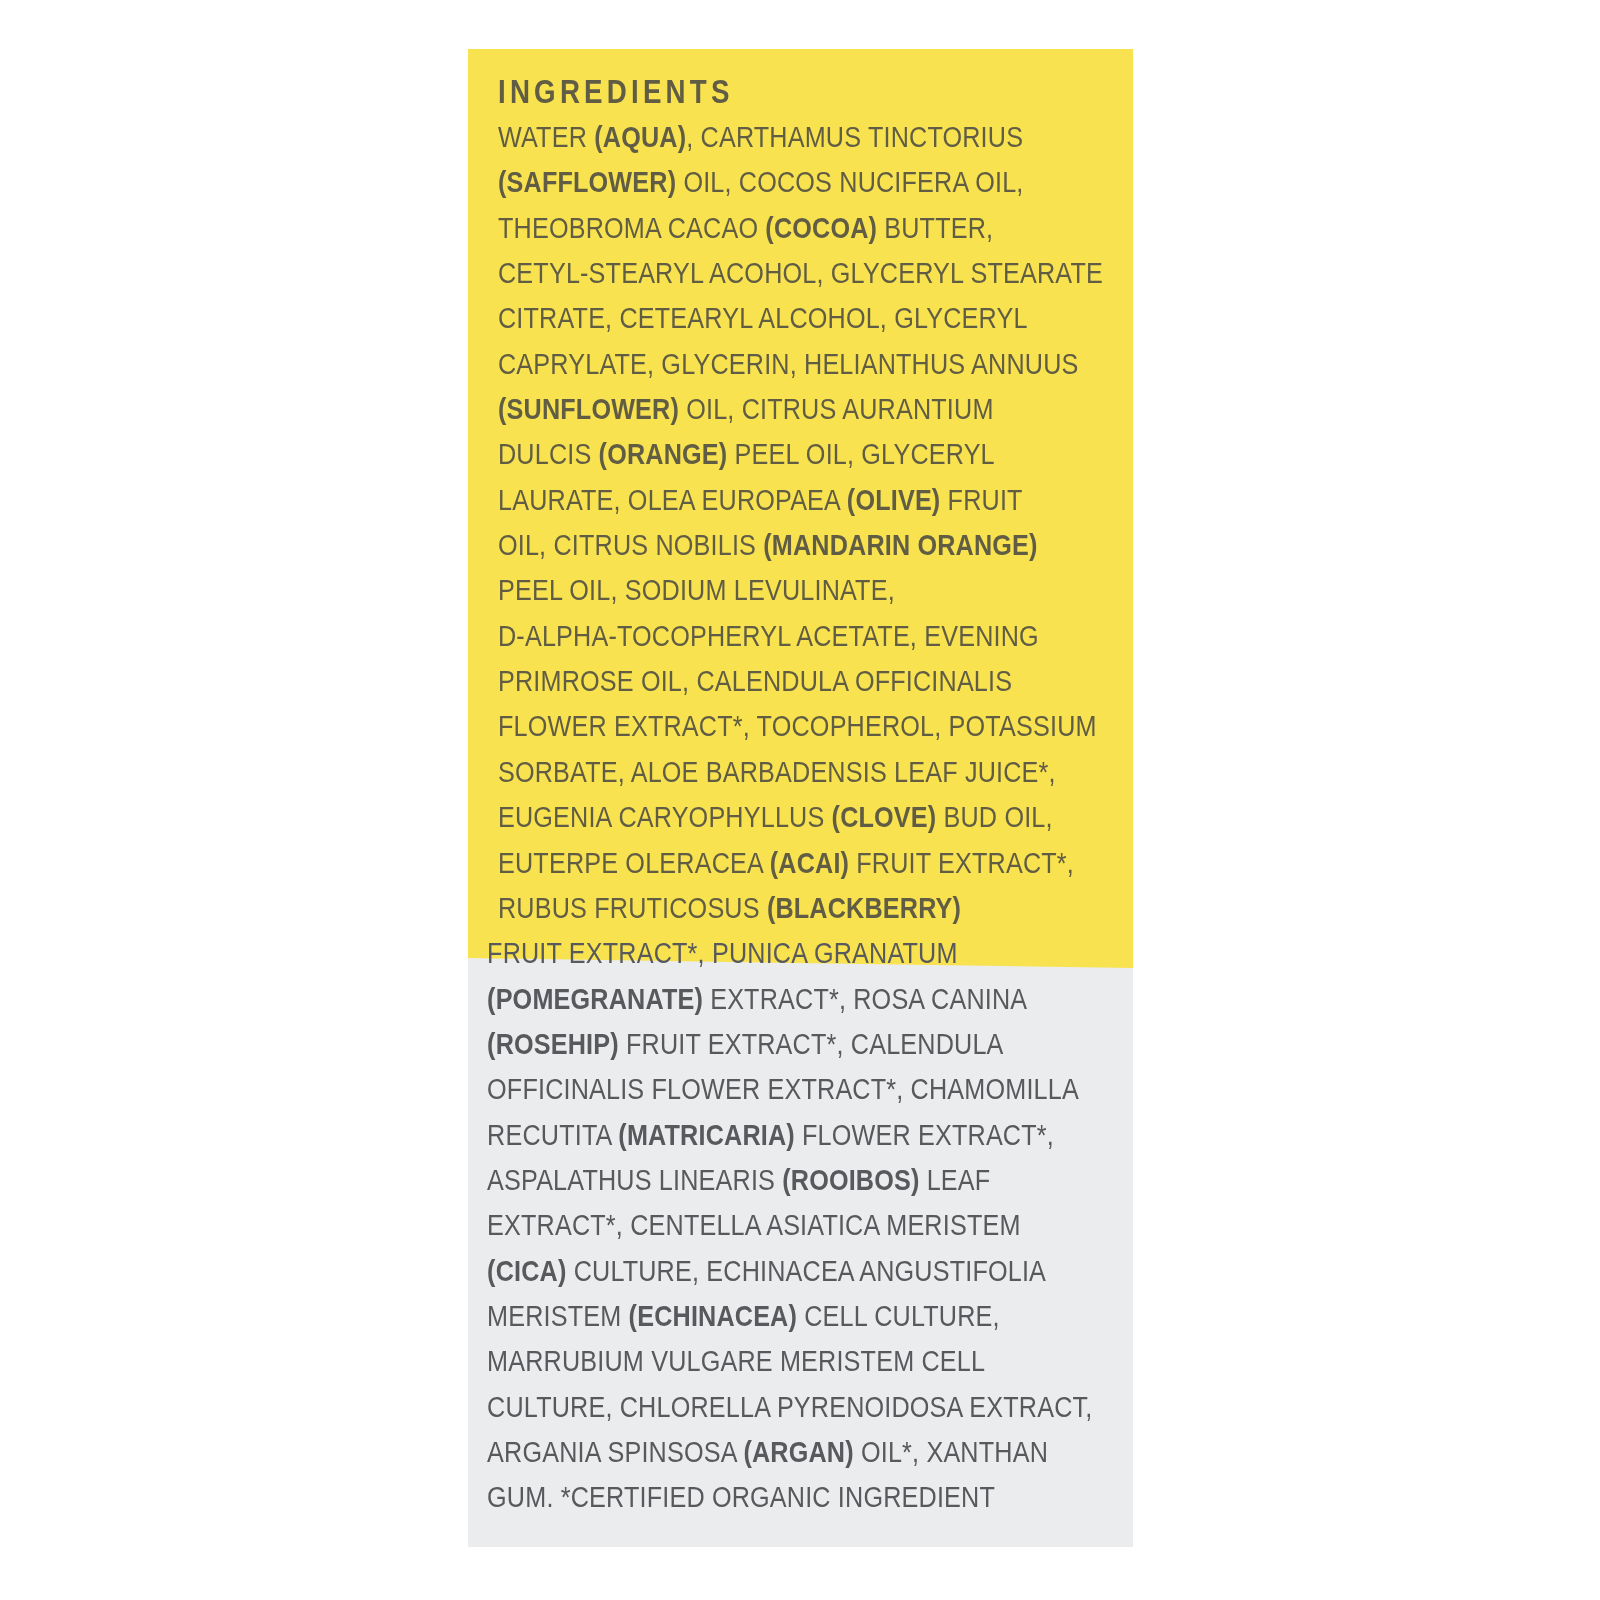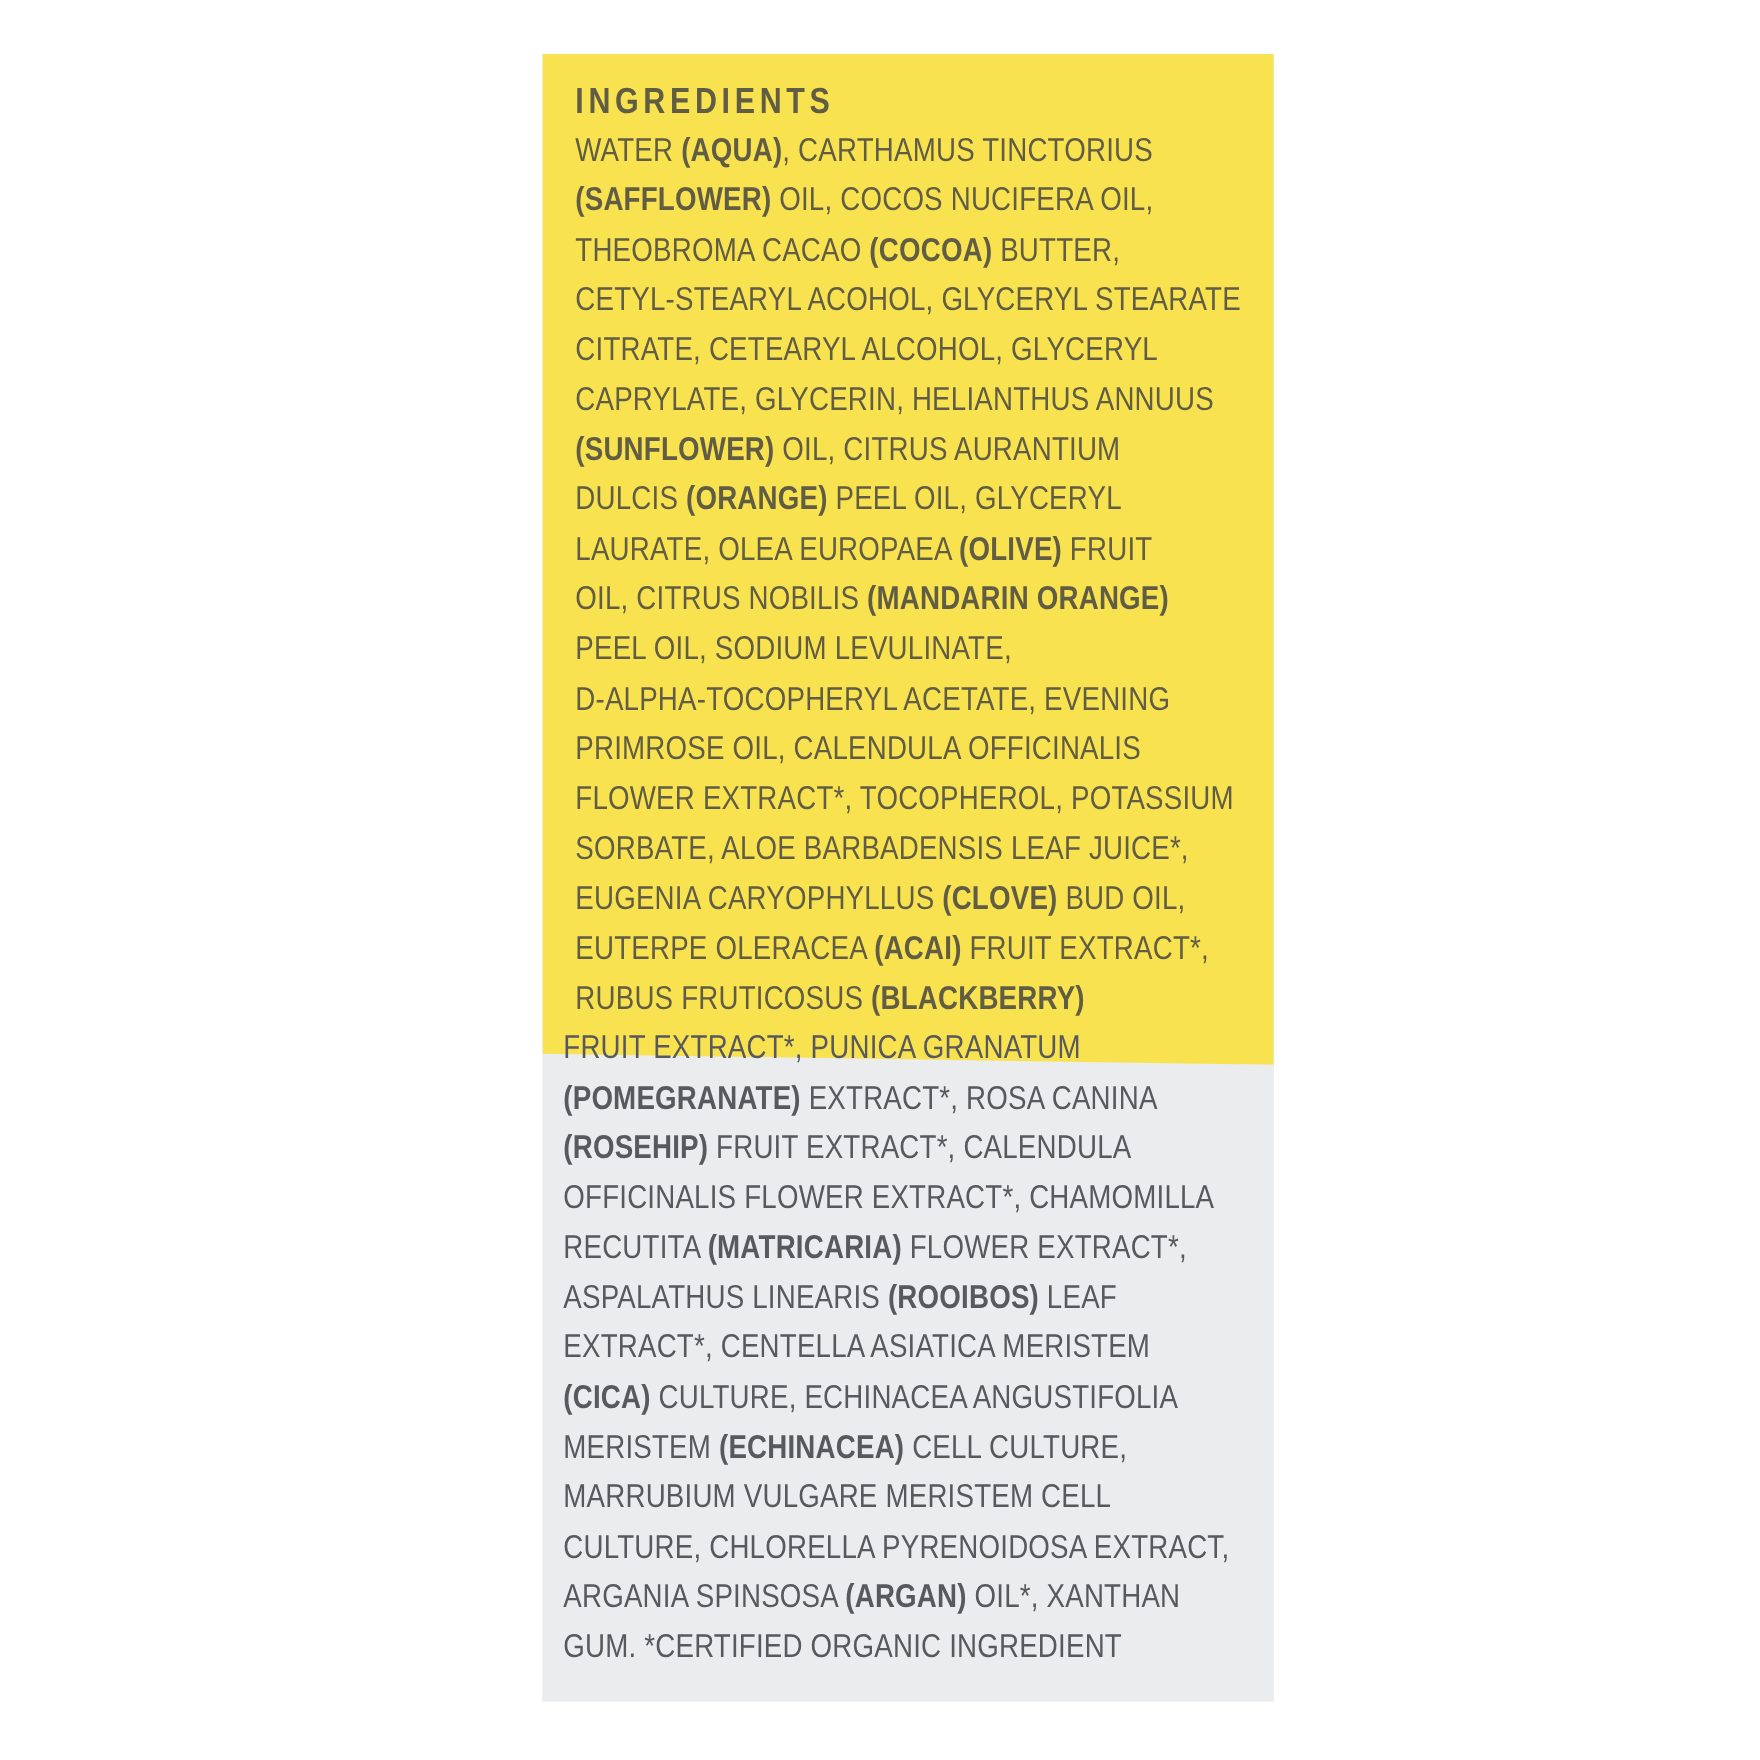--- a/index.html
+++ b/index.html
@@ -8,21 +8,20 @@
     width: 1600px;
     height: 1600px;
     background: var(--page-bg, #ffffff);
     font-family: "Liberation Sans", "DejaVu Sans", sans-serif;
     overflow: hidden;
   }
   .stage {
     position: relative;
     width: 1464px;
     height: 1600px;
-    margin-left: 25px;
   }
   .label-panel {
     position: absolute;
     left: 468px;
     top: 49px;
     width: 665px;
     height: 1498px;
     background: var(--panel-gray, #ebeced);
   }
   .yellow-panel {

